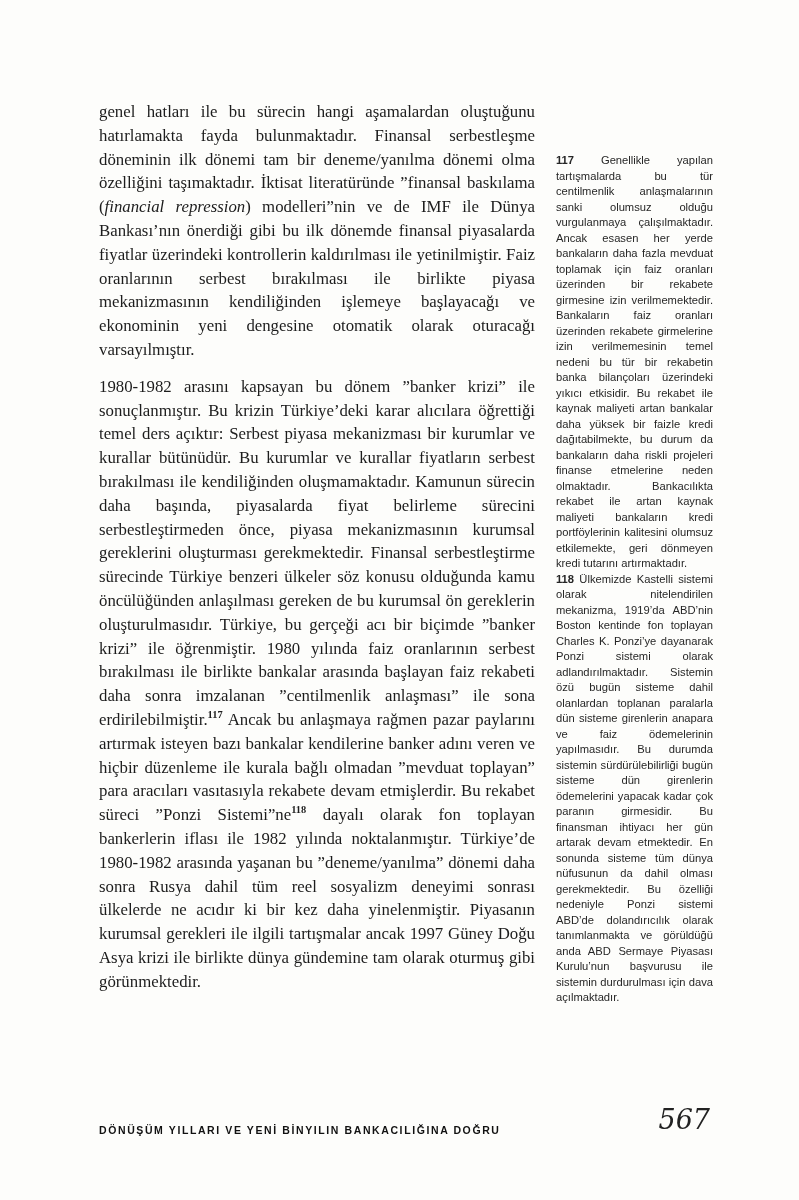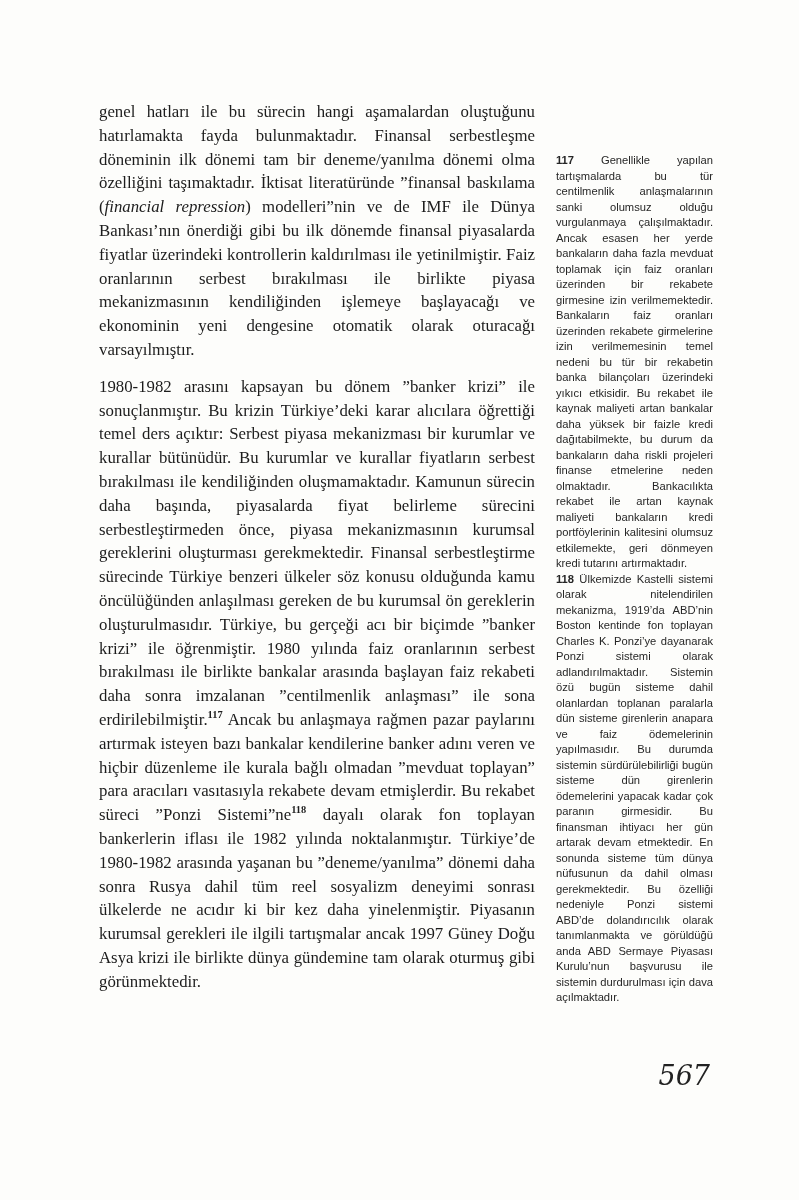--- a/index.html
+++ b/index.html
@@ -56,21 +56,21 @@
     font-family: "Liberation Sans", "DejaVu Sans", sans-serif;
     font-size: 10.5px;
     font-weight: bold;
     letter-spacing: 1.6px;
     color: #111;
     white-space: nowrap;
   }
   .page-number {
     position: absolute;
     left: 630px;
-    top: 1060px;
+    top: 1104px;
     width: 80px;
     text-align: right;
     font-family: "DejaVu Serif", "Liberation Serif", serif;
     font-style: italic;
     font-size: 27px;
     color: #222;
   }
 </style>
 </head>
 <body>
@@ -80,16 +80,17 @@
   <div class="main-col">
       <p><span>genel hatları ile bu sürecin hangi aşamalardan oluştuğunu hatırlamakta fayda bulunmaktadır. Finansal serbestleşme döneminin ilk dönemi tam bir deneme/yanılma dönemi olma özelliğini taşımaktadır. İktisat literatüründe ”finansal baskılama (</span><em>financial repression</em><span>) modelleri”nin ve de IMF ile Dünya Bankası’nın önerdiği gibi bu ilk dönemde finansal piyasalarda fiyatlar üzerindeki kontrollerin kaldırılması ile yetinilmiştir. Faiz oranlarının serbest bırakılması ile birlikte piyasa mekanizmasının kendiliğinden işlemeye başlayacağı ve ekonominin yeni dengesine otomatik olarak oturacağı varsayılmıştır.</span></p>
       <p><span>1980-1982 arasını kapsayan bu dönem ”banker krizi” ile sonuçlanmıştır. Bu krizin Türkiye’deki karar alıcılara öğrettiği temel ders açıktır: Serbest piyasa mekanizması bir kurumlar ve kurallar bütünüdür. Bu kurumlar ve kurallar fiyatların serbest bırakılması ile kendiliğinden oluşmamaktadır. Kamunun sürecin daha başında, piyasalarda fiyat belirleme sürecini serbestleştirmeden önce, piyasa mekanizmasının kurumsal gereklerini oluşturması gerekmektedir. Finansal serbestleştirme sürecinde Türkiye benzeri ülkeler söz konusu olduğunda kamu öncülüğünden anlaşılması gereken de bu kurumsal ön gereklerin oluşturulmasıdır. Türkiye, bu gerçeği acı bir biçimde ”banker krizi” ile öğrenmiştir. 1980 yılında faiz oranlarının serbest bırakılması ile birlikte bankalar arasında başlayan faiz rekabeti daha sonra imzalanan ”centilmenlik anlaşması” ile sona erdirilebilmiştir.</span><sup class="fnref">117</sup><span> Ancak bu anlaşmaya rağmen pazar paylarını artırmak isteyen bazı bankalar kendilerine banker adını veren ve hiçbir düzenleme ile kurala bağlı olmadan ”mevduat toplayan” para aracıları vasıtasıyla rekabete devam etmişlerdir. Bu rekabet süreci ”Ponzi Sistemi”ne</span><sup class="fnref">118</sup><span> dayalı olarak fon toplayan bankerlerin iflası ile 1982 yılında noktalanmıştır. Türkiye’de 1980-1982 arasında yaşanan bu ”deneme/yanılma” dönemi daha sonra Rusya dahil tüm reel sosyalizm deneyimi sonrası ülkelerde ne acıdır ki bir kez daha yinelenmiştir. Piyasanın kurumsal gerekleri ile ilgili tartışmalar ancak 1997 Güney Doğu Asya krizi ile birlikte dünya gündemine tam olarak oturmuş gibi görünmektedir.</span></p>
     </div>
 
   <div class="notes-col">
       <div class="footnote"><span class="fn-num">117</span><span> Genellikle yapılan tartışmalarda bu tür centilmenlik anlaşmalarının sanki olumsuz olduğu vurgulanmaya çalışılmaktadır. Ancak esasen her yerde bankaların daha fazla mevduat toplamak için faiz oranları üzerinden bir rekabete girmesine izin verilmemektedir. Bankaların faiz oranları üzerinden rekabete girmelerine izin verilmemesinin temel nedeni bu tür bir rekabetin banka bilançoları üzerindeki yıkıcı etkisidir. Bu rekabet ile kaynak maliyeti artan bankalar daha yüksek bir faizle kredi dağıtabilmekte, bu durum da bankaların daha riskli projeleri finanse etmelerine neden olmaktadır. Bankacılıkta rekabet ile artan kaynak maliyeti bankaların kredi portföylerinin kalitesini olumsuz etkilemekte, geri dönmeyen kredi tutarını artırmaktadır.</span></div>
       <div class="footnote"><span class="fn-num">118</span><span> Ülkemizde Kastelli sistemi olarak nitelendirilen mekanizma, 1919’da ABD’nin Boston kentinde fon toplayan Charles K. Ponzi’ye dayanarak Ponzi sistemi olarak adlandırılmaktadır. Sistemin özü bugün sisteme dahil olanlardan toplanan paralarla dün sisteme girenlerin anapara ve faiz ödemelerinin yapılmasıdır. Bu durumda sistemin sürdürülebilirliği bugün sisteme dün girenlerin ödemelerini yapacak kadar çok paranın girmesidir. Bu finansman ihtiyacı her gün artarak devam etmektedir. En sonunda sisteme tüm dünya nüfusunun da dahil olması gerekmektedir. Bu özelliği nedeniyle Ponzi sistemi ABD’de dolandırıcılık olarak tanımlanmakta ve görüldüğü anda ABD Sermaye Piyasası Kurulu’nun başvurusu ile sistemin durdurulması için dava açılmaktadır.</span></div>
     </div>
 
+  <div class="footer-title">DÖNÜŞÜM YILLARI VE YENİ BİNYILIN BANKACILIĞINA DOĞRU</div>
 
   <div class="page-number">567</div>
 
 </div>
 
 </body></html>

